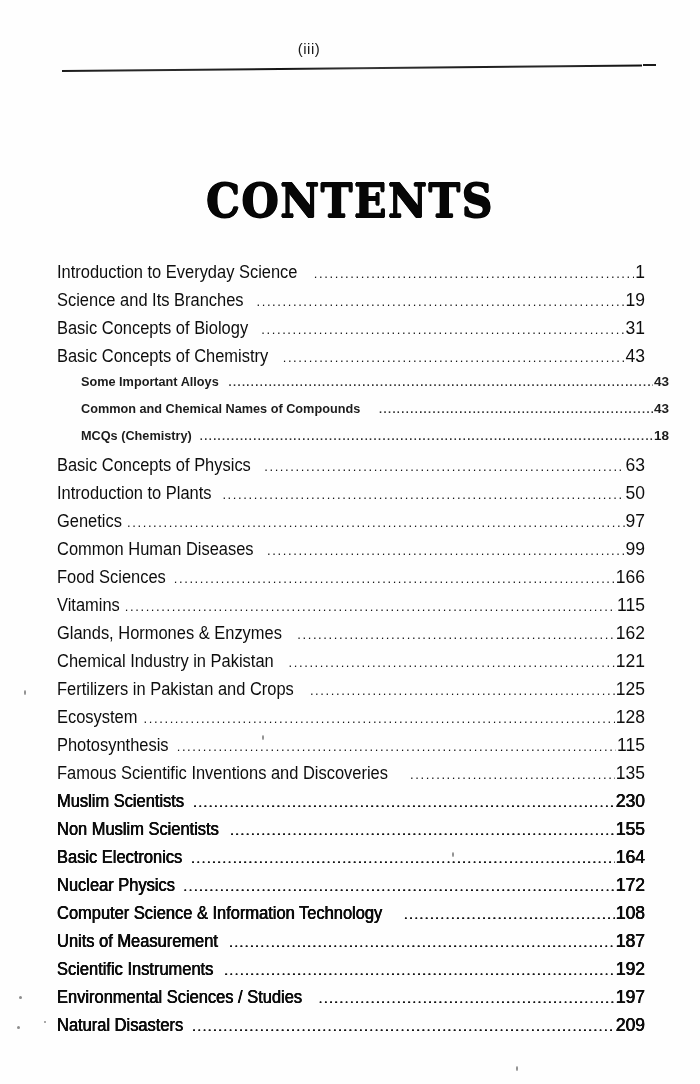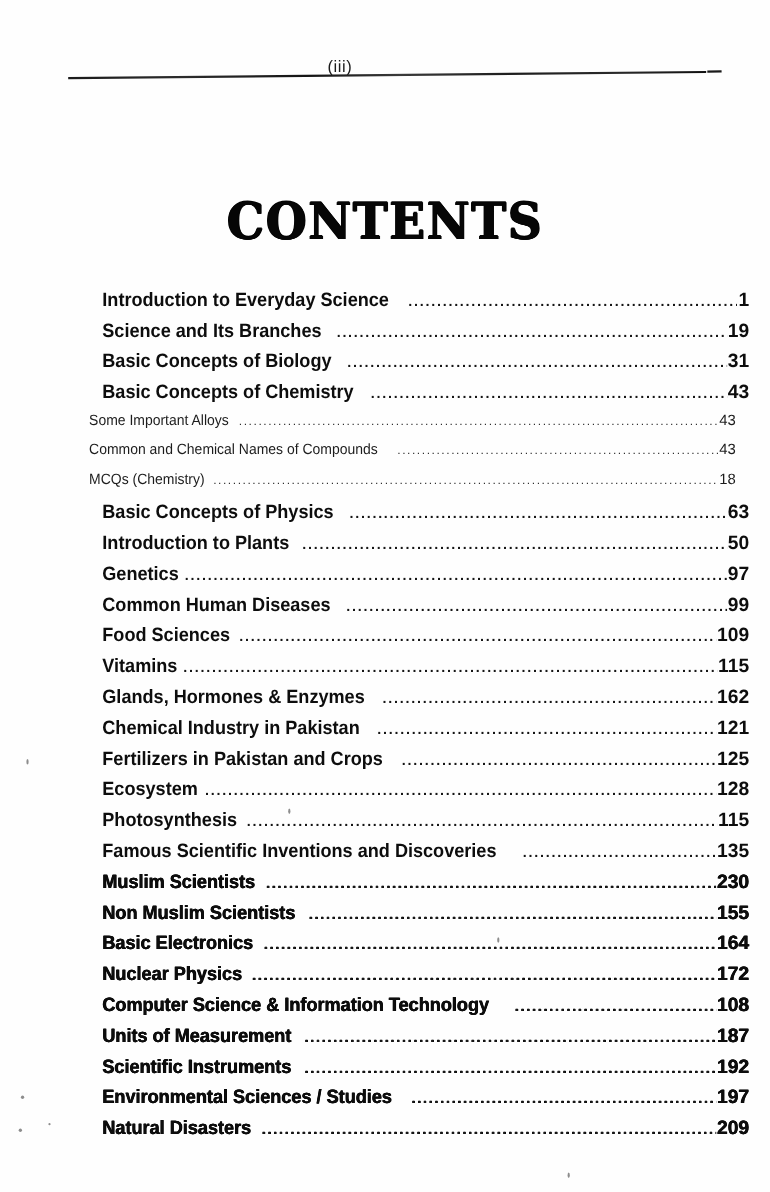--- a/index.html
+++ b/index.html
@@ -19,21 +19,21 @@
 
   .page {
     position: absolute;
     inset: 0;
     background: #fefefe;
   }
 
   
   .folio {
     position: absolute;
-    top: 52px;
+    top: 40px;
     left: 0;
     width: 618px;
     text-align: center;
     font-size: 15px;
     letter-spacing: 0.5px;
     color: #1a1a1a;
   }
 
   .rule-wrap {
     position: absolute;
@@ -116,32 +116,31 @@
   .entry .page-no {
     flex: 0 0 auto;
     text-align: right;
     font-variant-numeric: tabular-nums;
   }
 
   
   .entry.lvl1 {
     height: 28px;
     font-size: 17.5px;
-    font-weight: 700;
+    font-weight: 400;
     color: #0d0d0d;
-    margin-left: 36px;
   }
   .entry.lvl1 .page-no { font-size: 17.5px; }
 
   
   .entry.lvl2 {
     height: 27px;
     margin-left: 24px;
     font-size: 13.5px;
-    font-weight: 400;
+    font-weight: 700;
     color: #1c1c1c;
   }
   .entry.lvl2 .leader {
     font-size: 11px;
     letter-spacing: 1.4px;
     color: #2e2e2e;
   }
   .entry.lvl2 .page-no { font-size: 13.5px; }
 
   
@@ -227,21 +226,21 @@
         <span class="page-no">97</span>
       </div>
       <div class="entry lvl1 w-1">
         <span class="label">Common Human Diseases</span>
         <span class="leader">........................................................................................................................................................................................................</span>
         <span class="page-no">99</span>
       </div>
       <div class="entry lvl1 w-1">
         <span class="label">Food Sciences</span>
         <span class="leader">........................................................................................................................................................................................................</span>
-        <span class="page-no">109</span>
+        <span class="page-no">166</span>
       </div>
       <div class="entry lvl1 w-1">
         <span class="label">Vitamins</span>
         <span class="leader">........................................................................................................................................................................................................</span>
         <span class="page-no">115</span>
       </div>
       <div class="entry lvl1 w-1">
         <span class="label">Glands, Hormones &amp; Enzymes</span>
         <span class="leader">........................................................................................................................................................................................................</span>
         <span class="page-no">162</span>

